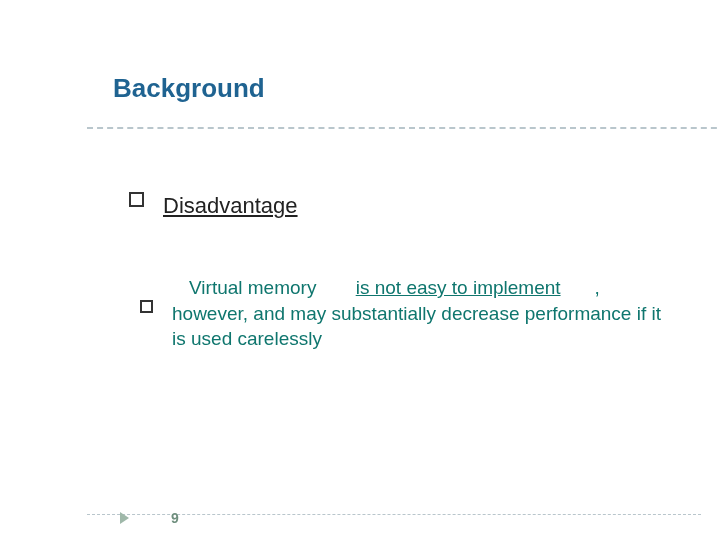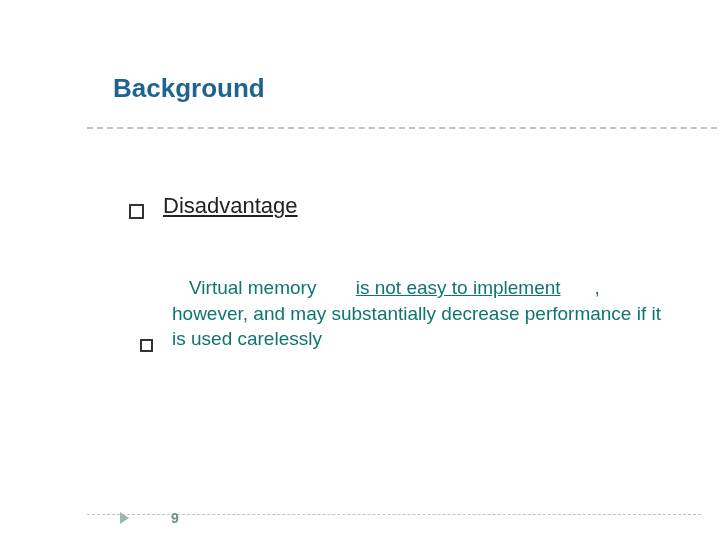--- a/index.html
+++ b/index.html
@@ -27,21 +27,21 @@
     border-top: 2px dashed #b9c6cc;
   }
   .content {
     position: absolute;
     top: 108px;
     left: 44px;
     right: 36px;
   }
   .bullet-row {
     display: flex;
-    align-items: flex-end;
+    align-items: center;
   }
   .square {
     display: inline-block;
     width: 15px;
     height: 15px;
     border: 2px solid #333;
     margin-right: 2px;
     flex-shrink: 0;
     margin-top: 4px;
   }

